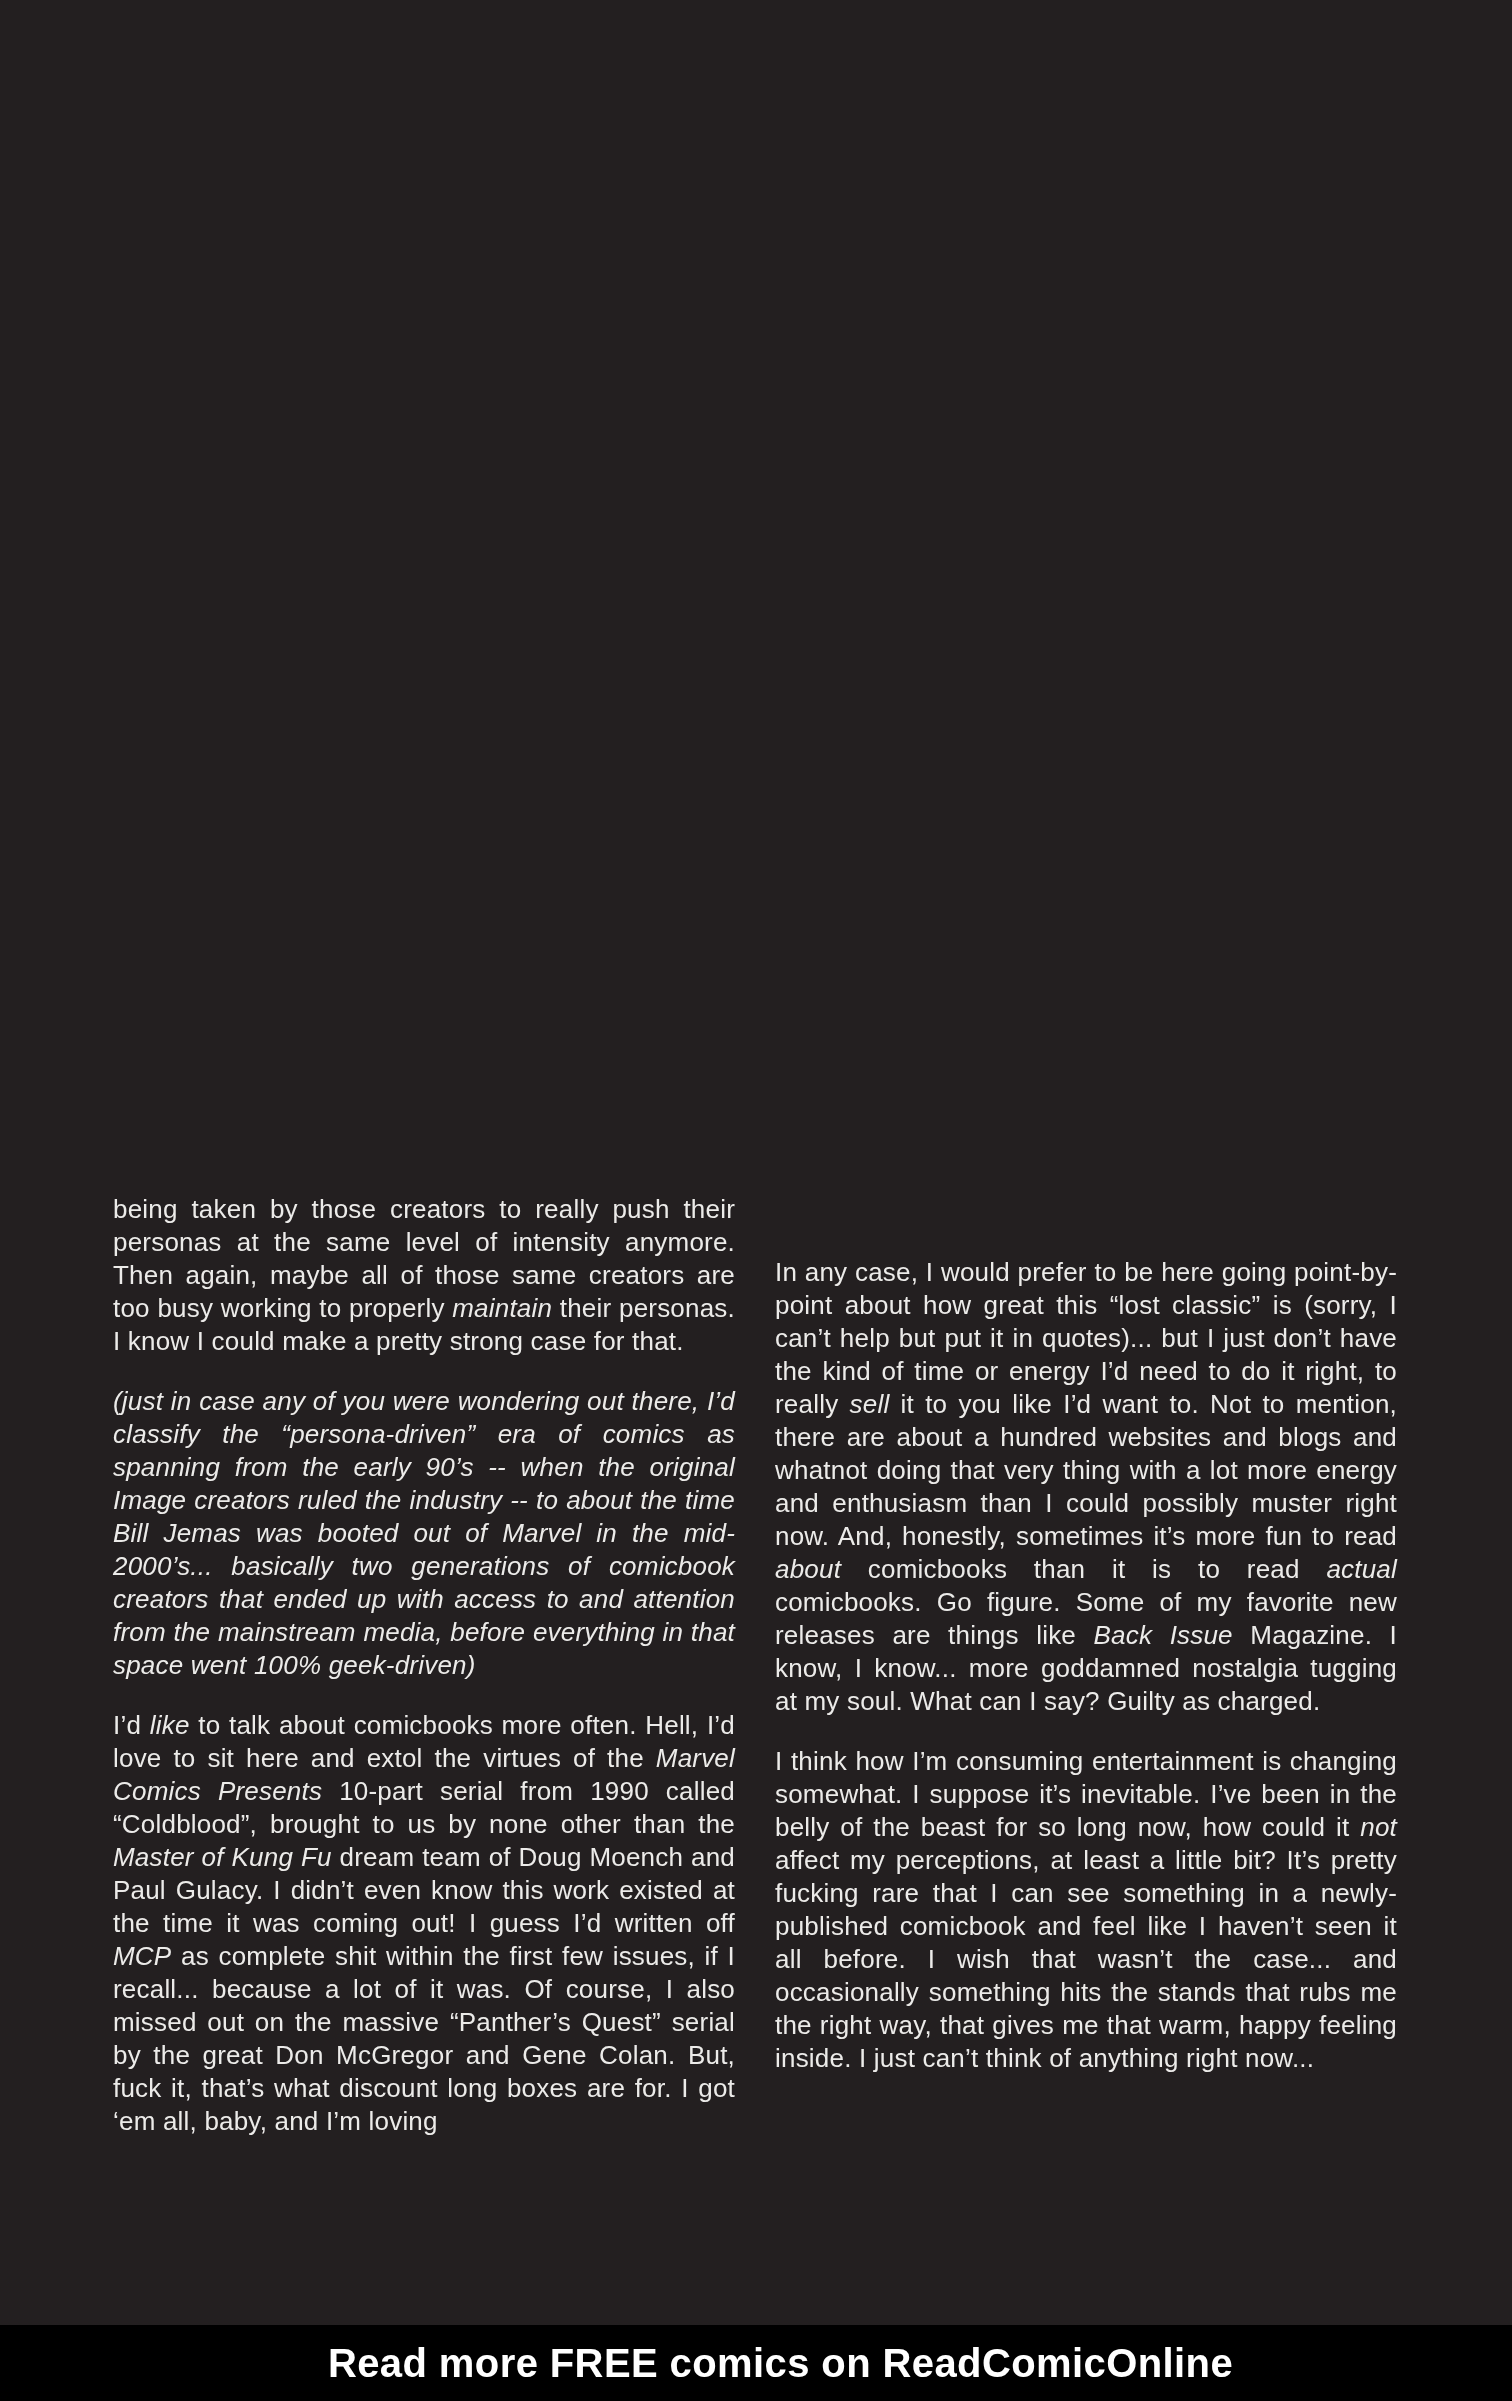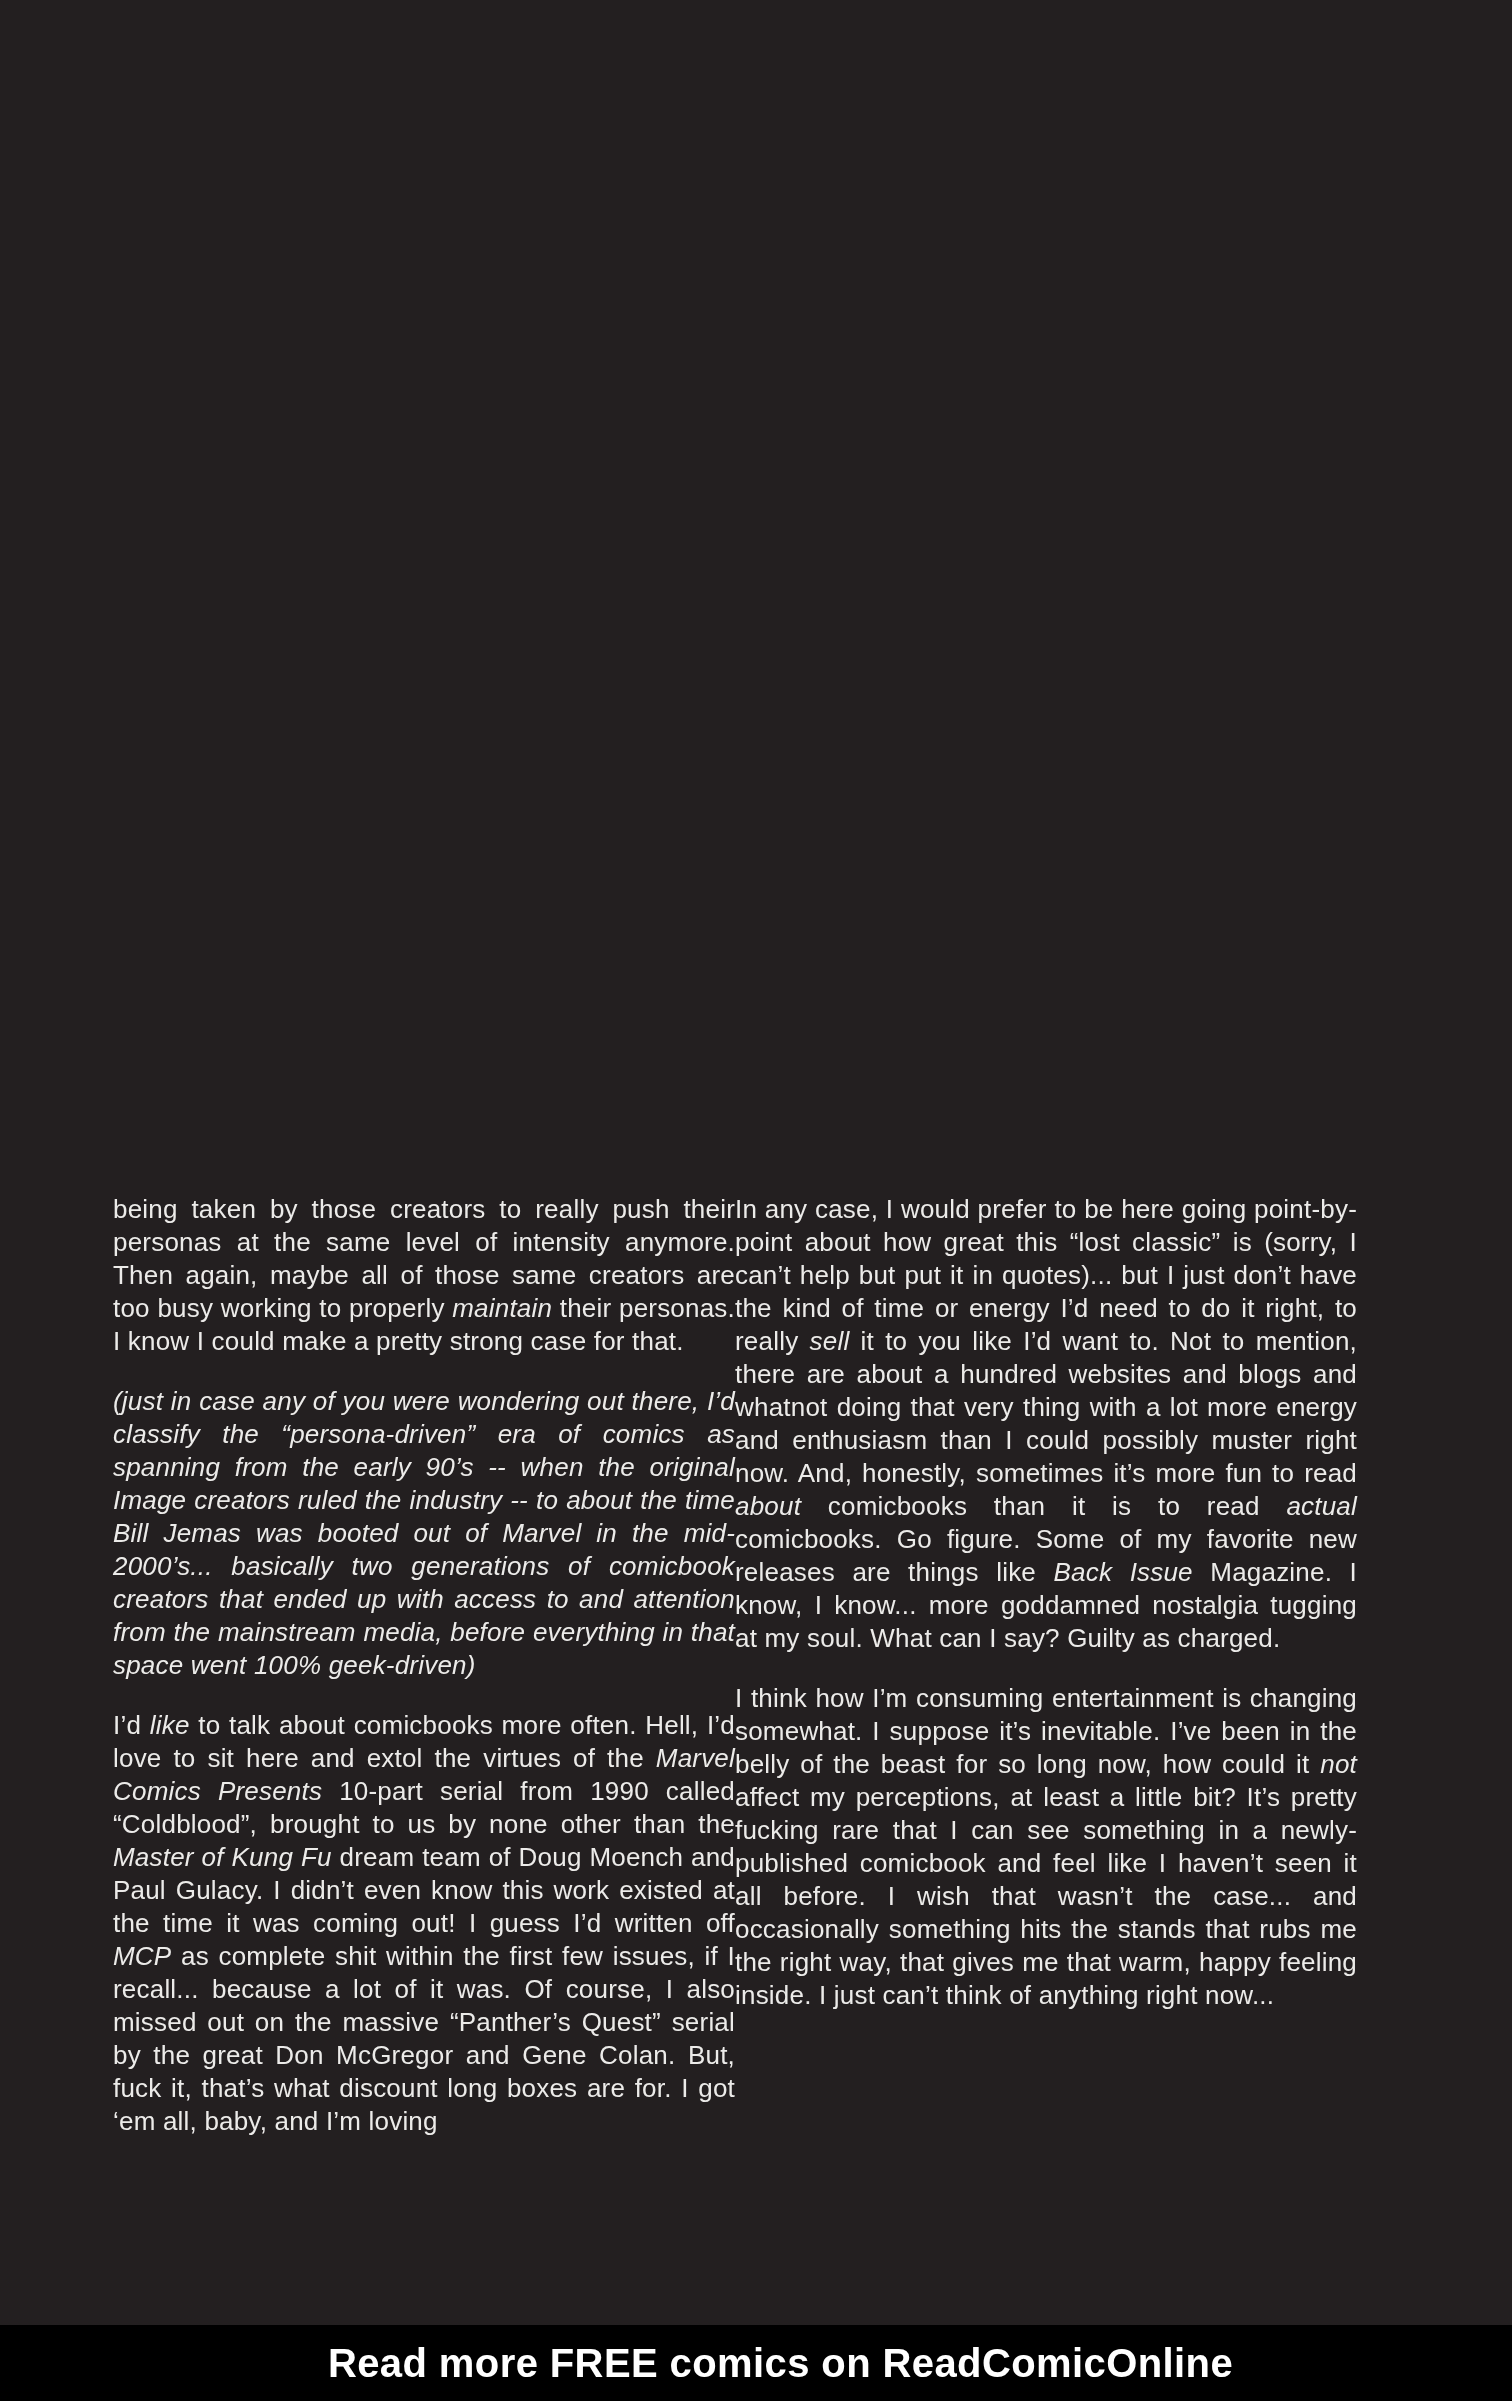--- a/index.html
+++ b/index.html
@@ -18,20 +18,22 @@
     position:relative;
     width:1513px;height:2401px;
     background:var(--bg);
     overflow:hidden;
   }
   .letters{
     position:absolute;
     left:113px;top:1193px;
     width:1284px;
     display:flex;
+    gap:40px;
+    align-items:center;
   }
   .col{
     width:622px;
     font-size:26px;
     line-height:33px;
     text-align:justify;
     color:var(--text);
     letter-spacing:0.2px;
   }
   .col p{margin:0 0 27px 0;}

